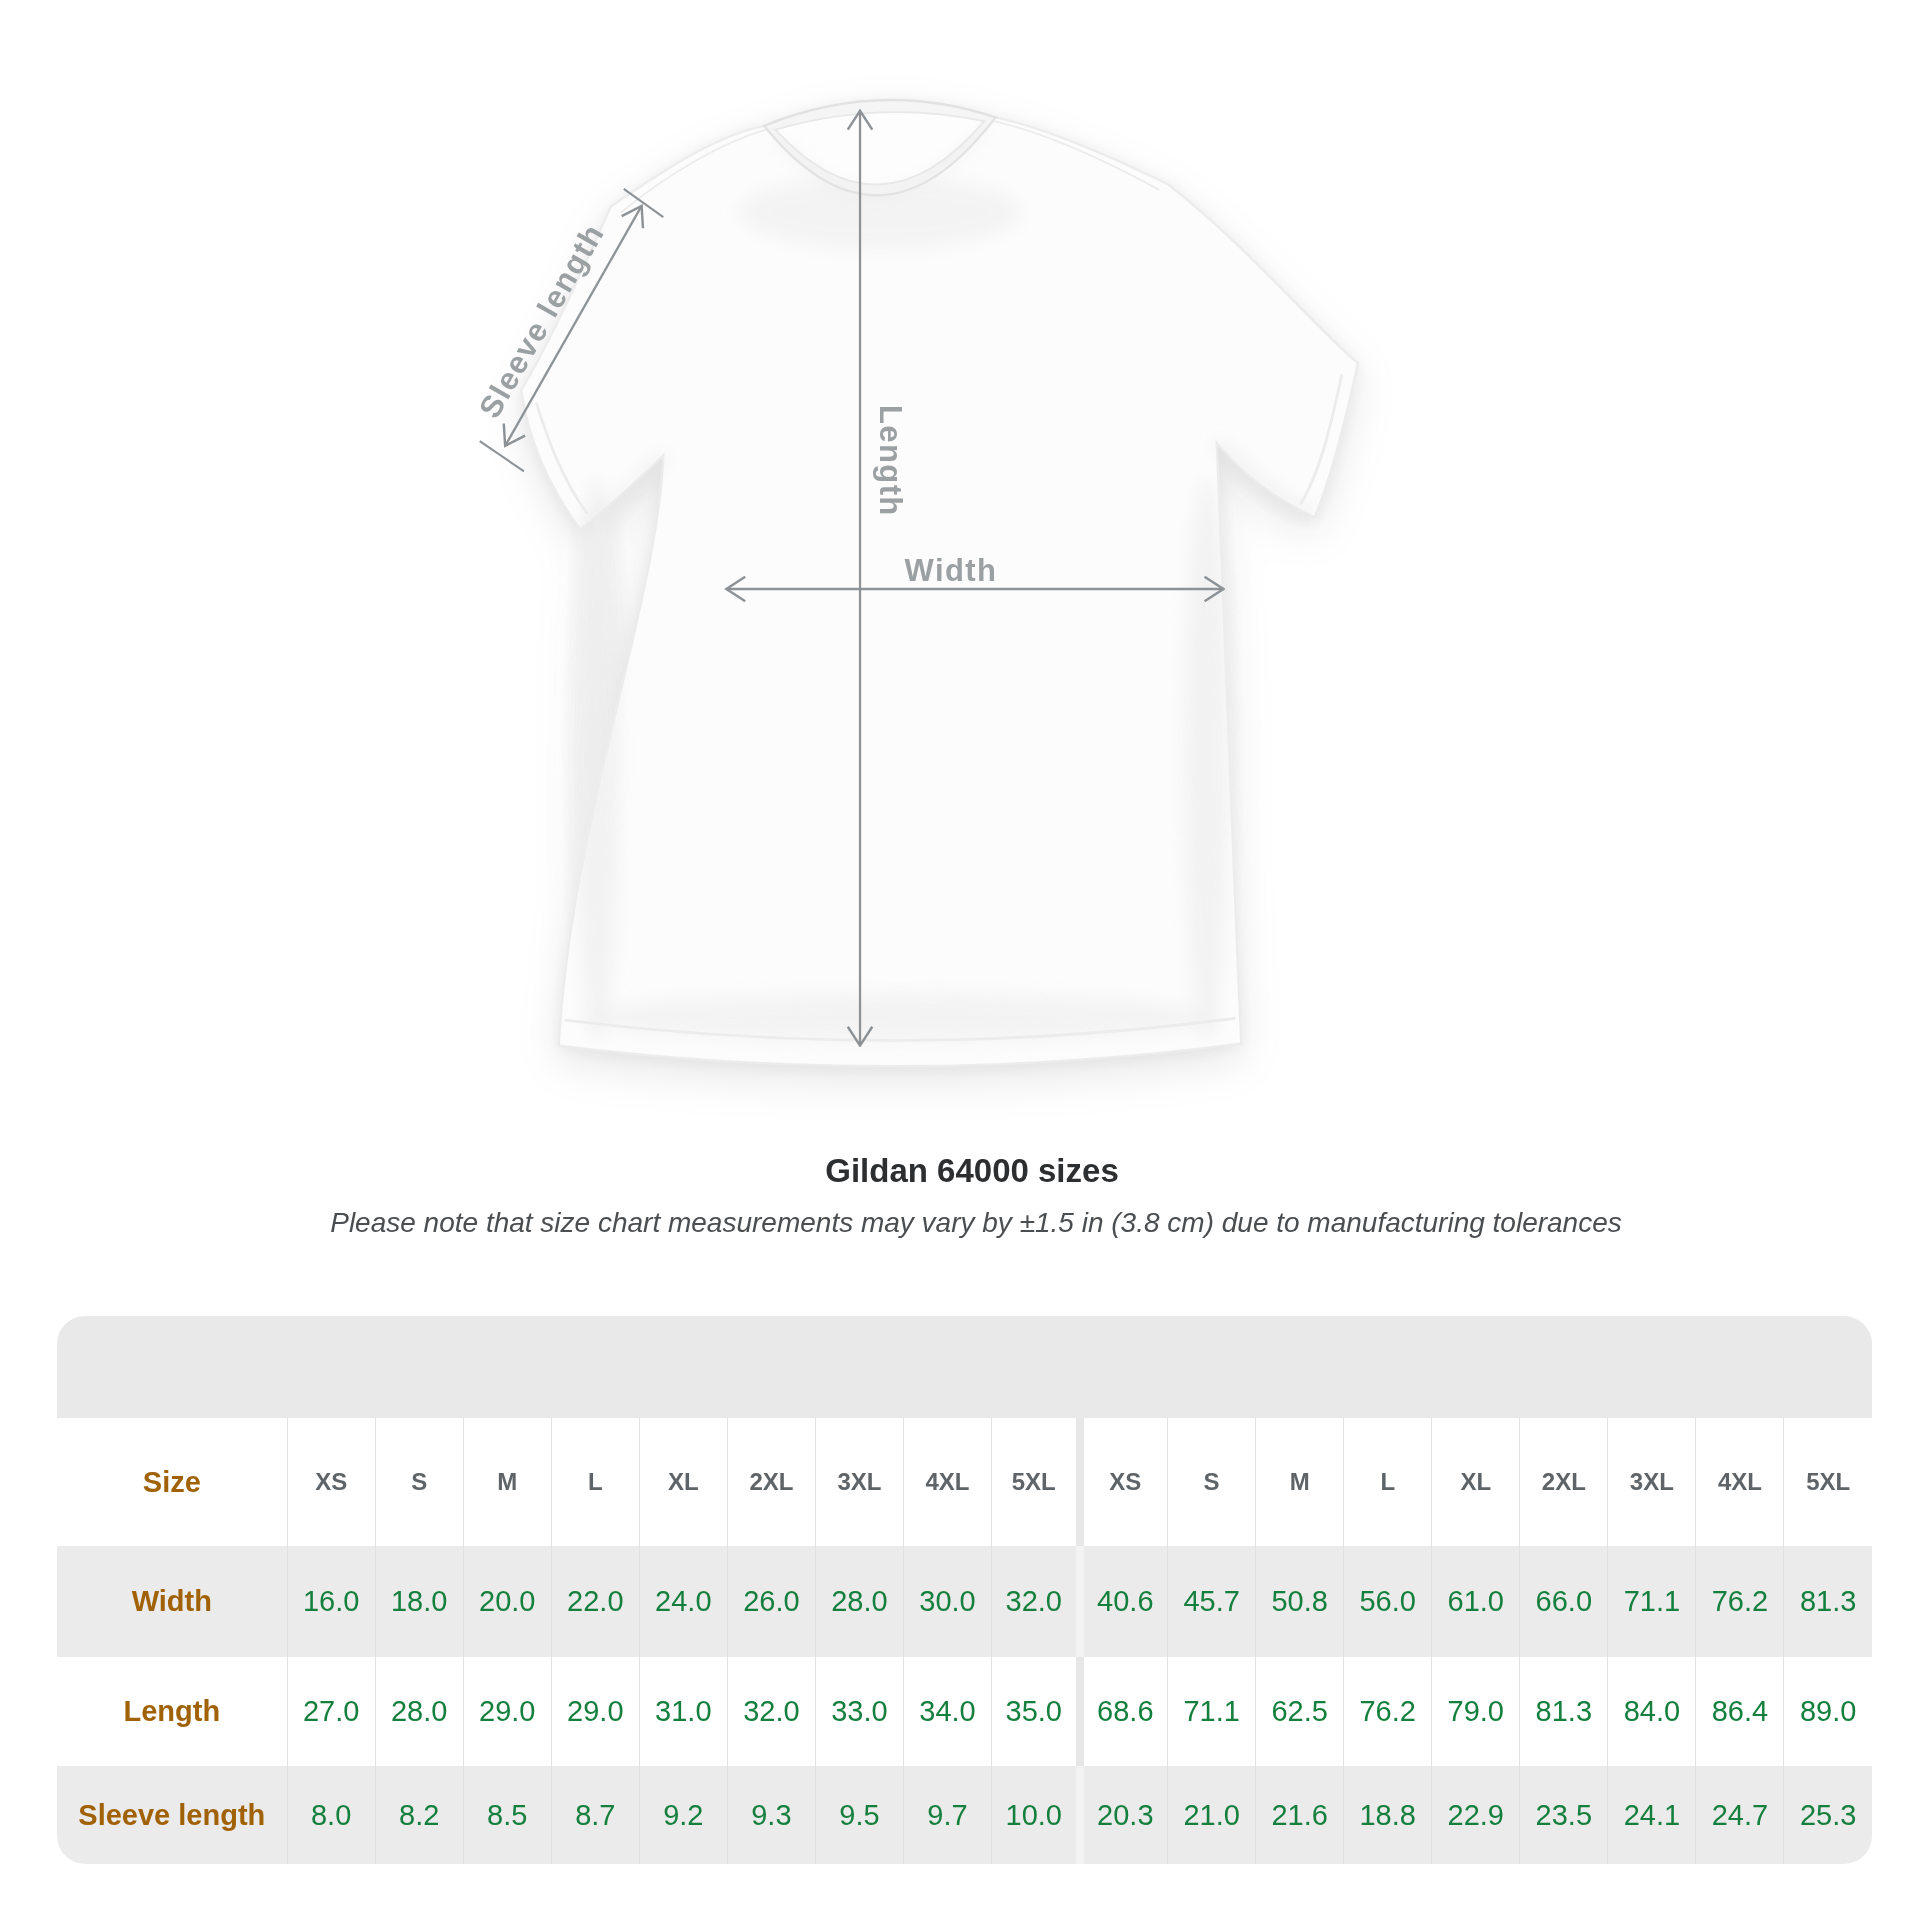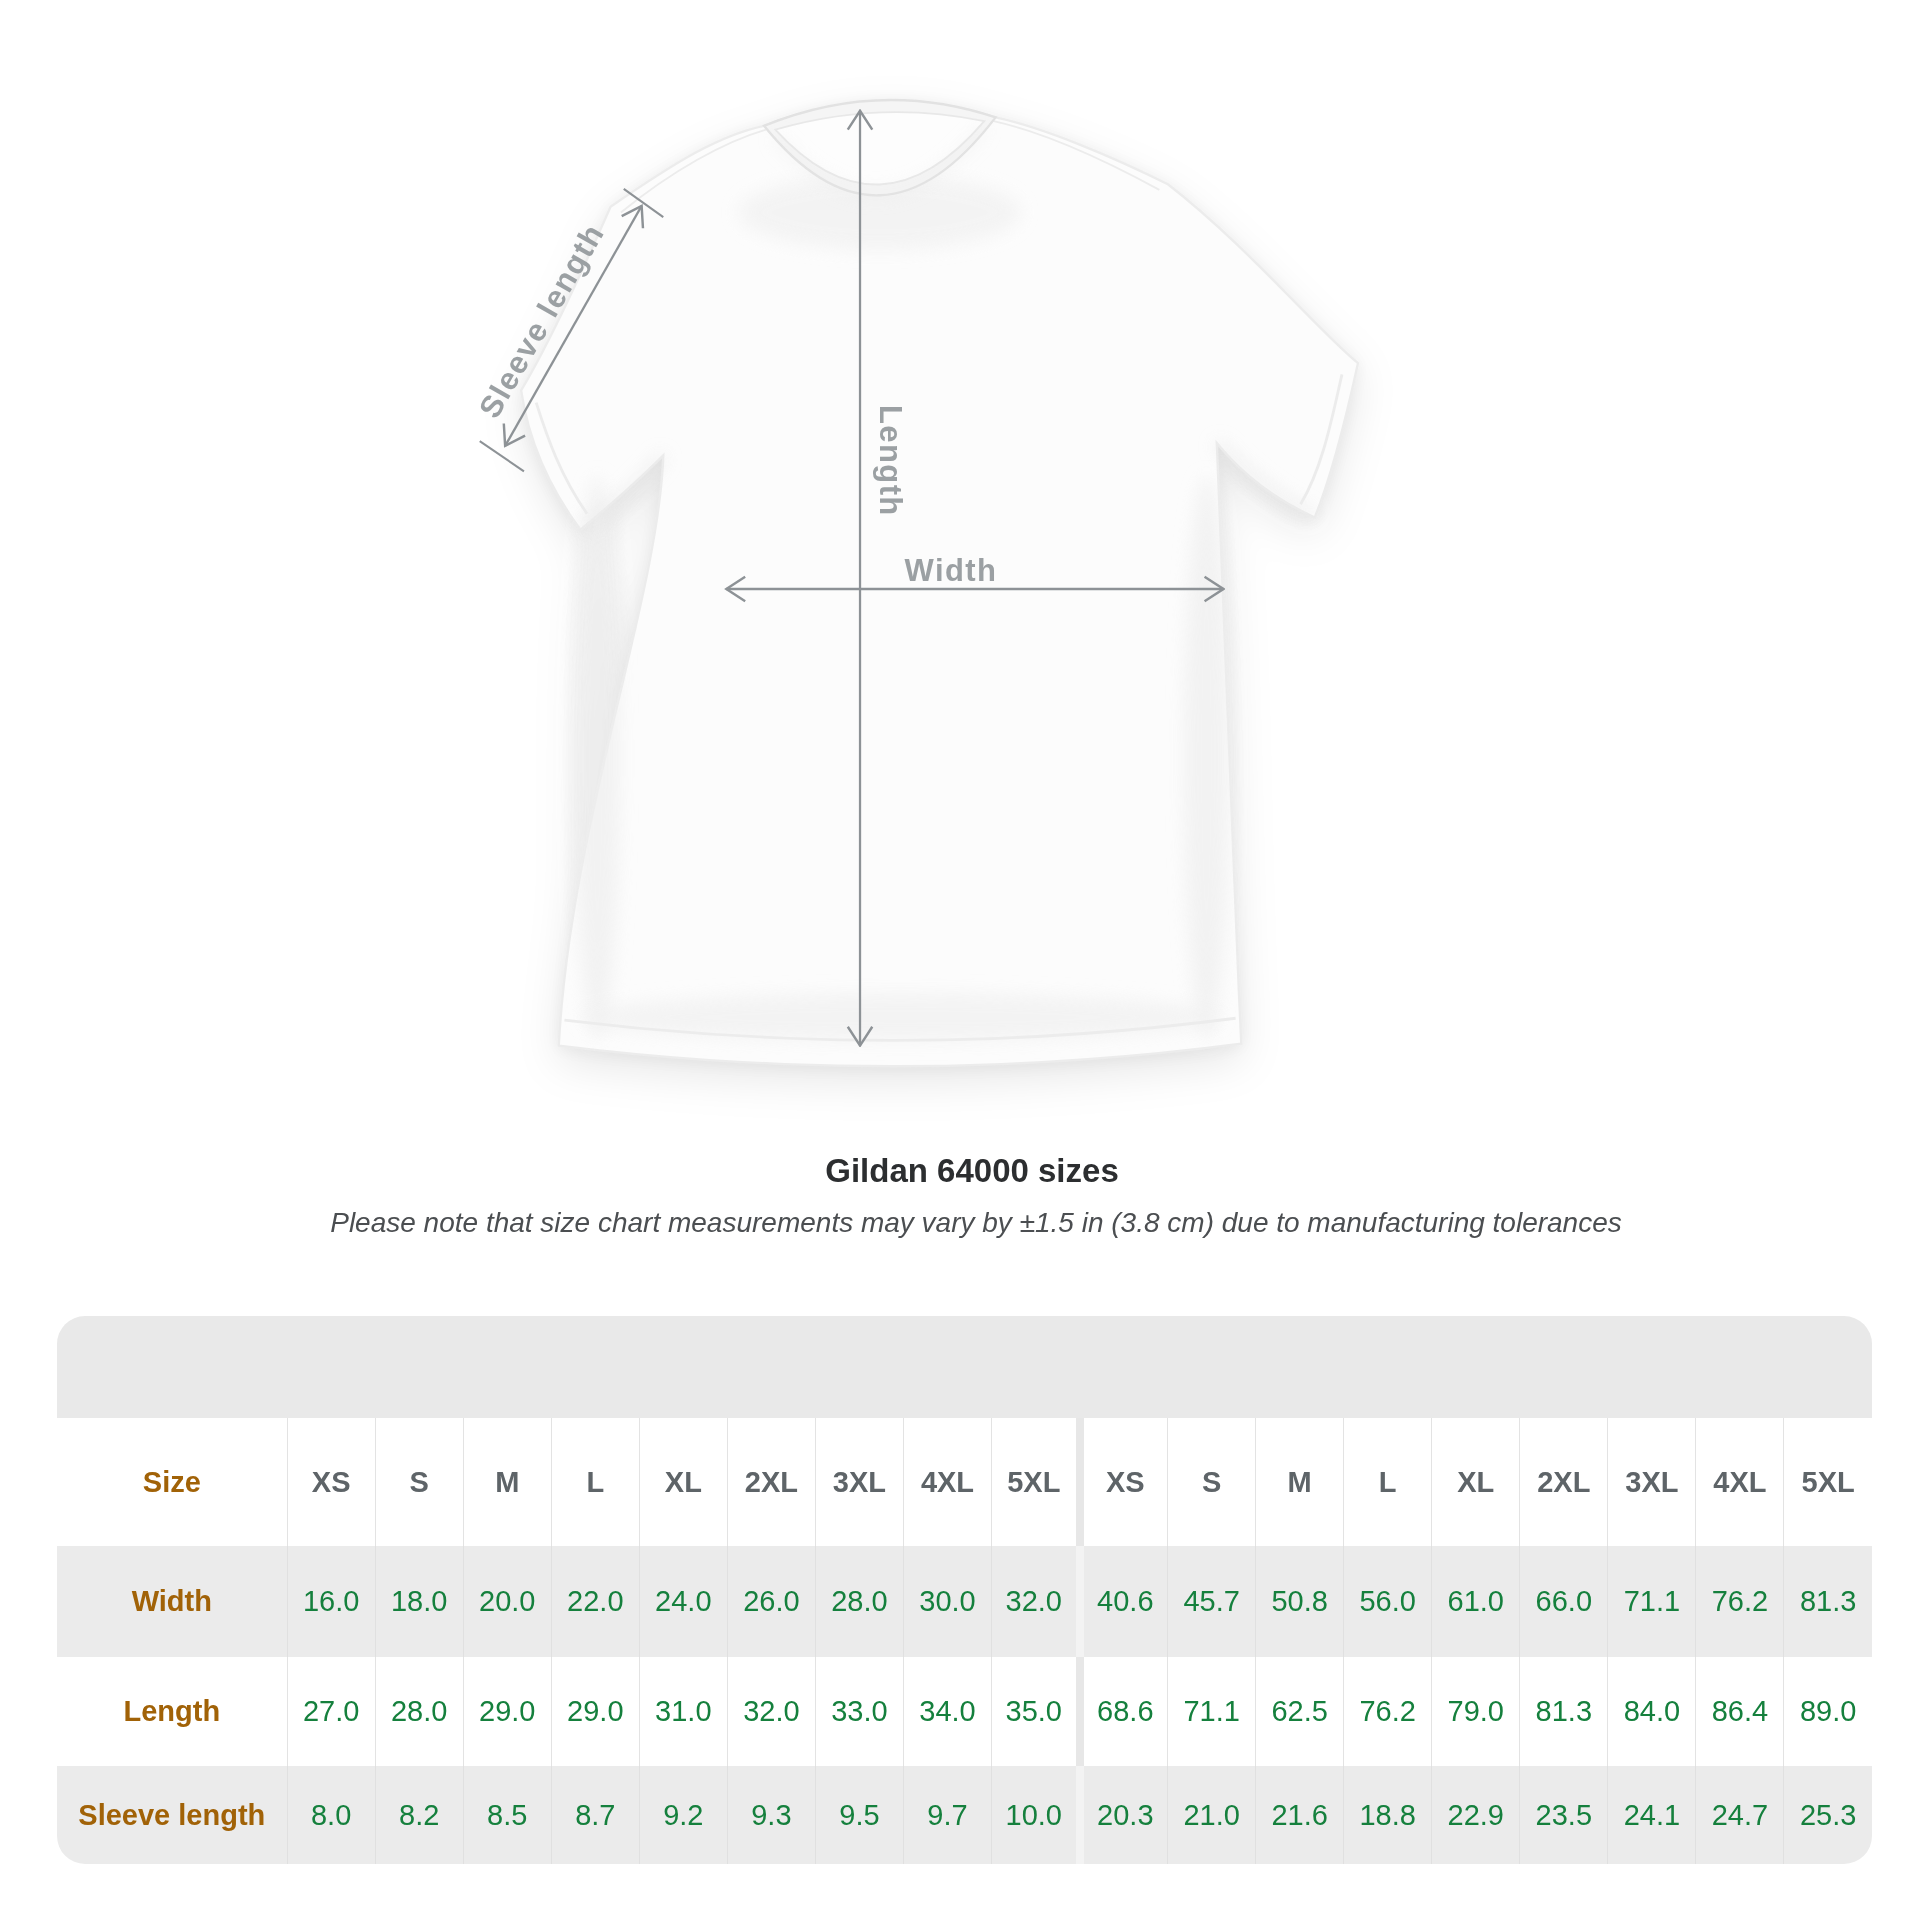--- a/index.html
+++ b/index.html
@@ -45,21 +45,21 @@
 
   table{border-collapse:collapse;table-layout:fixed;width:1815px;background:#ffffff}
   col.label-col{width:230px}
   col.size-col{width:88px}
   th,td{text-align:center;vertical-align:middle;padding:0;font-family:"Liberation Sans",sans-serif}
   thead th{height:128px}
   tbody tr:nth-child(1) td,tbody tr:nth-child(1) th{height:111px}
   tbody tr:nth-child(2) td,tbody tr:nth-child(2) th{height:109px}
   tbody tr:nth-child(3) td,tbody tr:nth-child(3) th{height:98px}
   tbody tr:nth-child(odd){background:#ebebeb}
-  .size-h{font-size:29px;font-weight:bold;color:#5e6468}
+  .size-h{font-size:24px;font-weight:bold;color:#5e6468}
   .row-label{font-size:29px;font-weight:bold;color:#a16207}
   .val{font-size:29px;font-weight:normal;color:#15803d}
   .cell{border-left:1.9px solid #e3e3e3}
   tbody tr:nth-child(odd) .cell{border-left-color:#e0e0e0}
   .group-sep{border-left-width:8.5px;border-left-color:#e7e7e7}
   tbody tr:nth-child(odd) .group-sep{border-left-color:#f3f3f3}
 </style>
 </head>
 <body>
 

